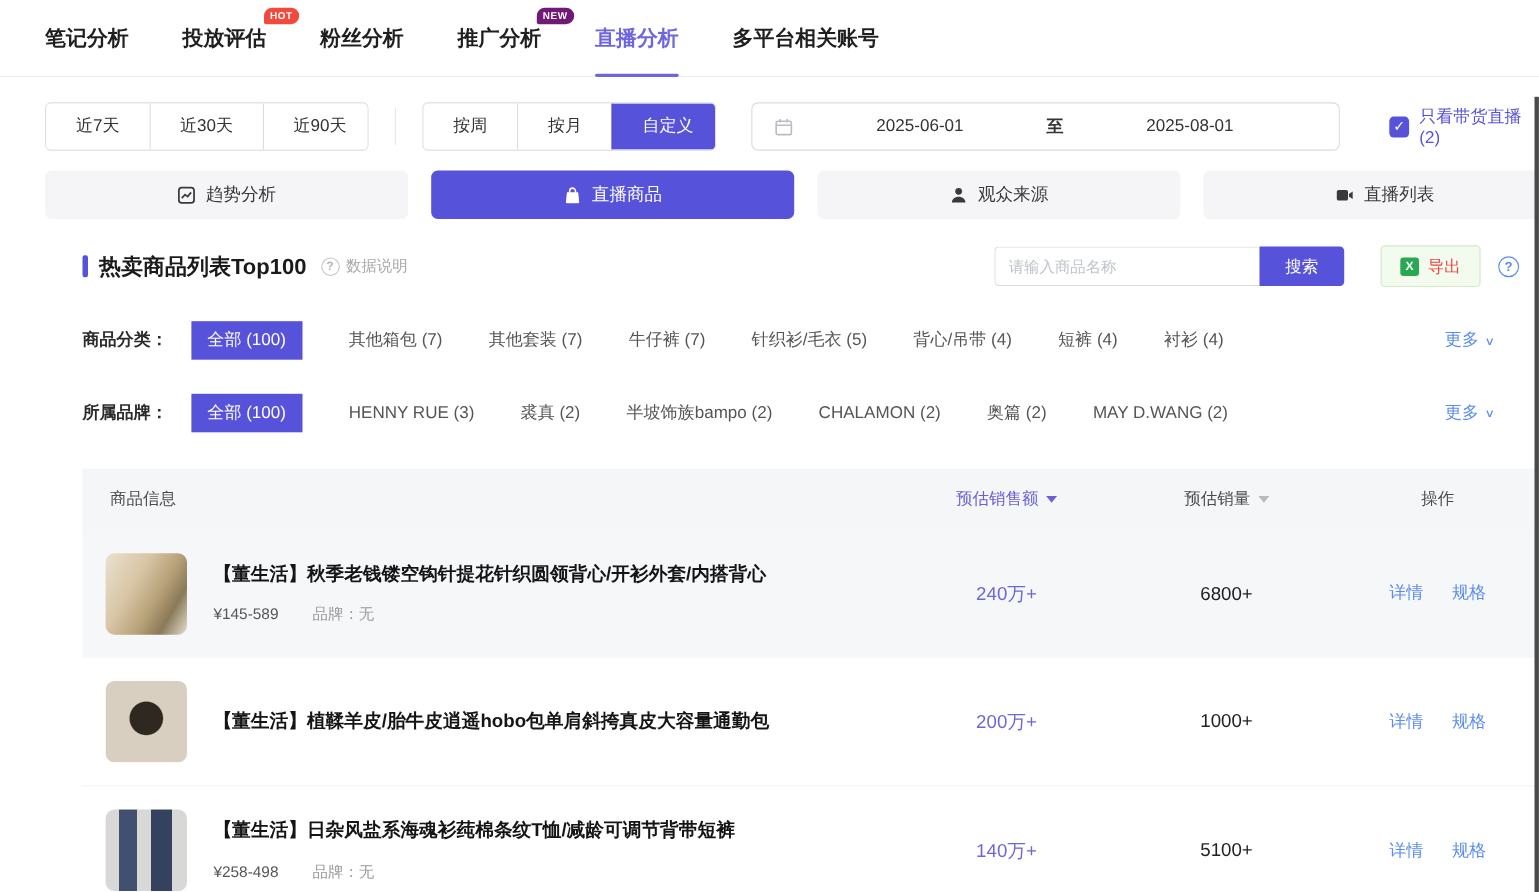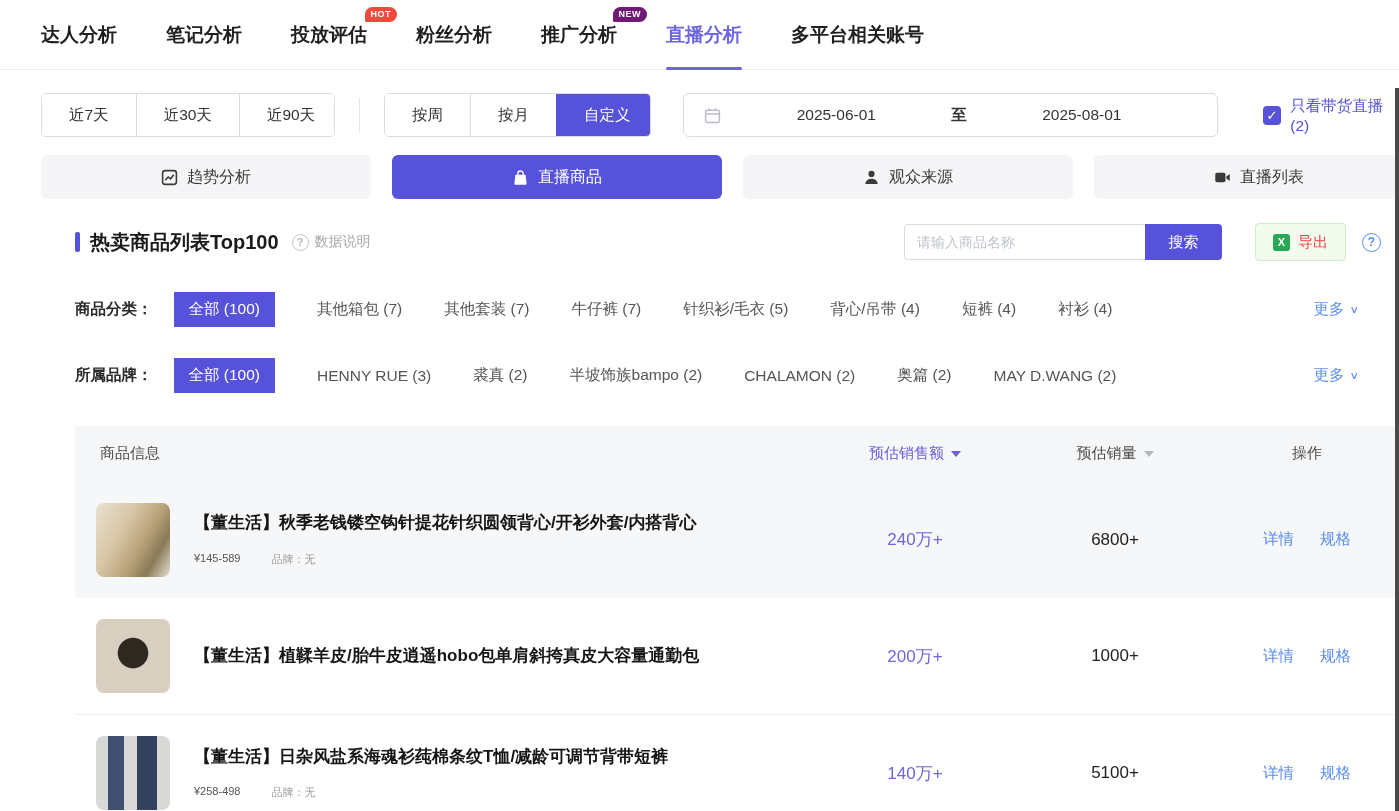--- a/index.html
+++ b/index.html
@@ -94,39 +94,36 @@
   .trow { display:flex; align-items:center; height:117px; background:#fff; }
   .trow.first { background:#f6f7f9; }
   .trow.mid { border-bottom:1px solid #f0f0f2; }
   .trow.last { border-bottom:1px solid #edeff2; }
   .prod-cell { flex:1; display:flex; align-items:center; padding-left:21px; }
   .prod-img { width:74px; height:74px; border-radius:8px; margin-right:24px; flex:none; }
   .img-knit { background:linear-gradient(120deg,#e9e1cf 0%,#d8c6a6 35%,#b7a178 60%,#8a7a58 78%,#e6e0d2 100%); }
   .img-bag  { background:radial-gradient(circle at 50% 46%,#2e2821 0 27%,#d8cfc0 29%),#d8cfc0; }
   .img-stripe { background:linear-gradient(90deg,#d8d8d6 0 16%,#415070 16% 38%,#d8d8d6 38% 56%,#35425f 56% 82%,#d8d8d6 82%); }
   .prod-title { font-size:17px; font-weight:700; color:#151515; line-height:1.3; }
-  .prod-meta { display:flex; gap:31px; margin-top:17px; font-size:11px; }
+  .prod-meta { display:flex; gap:31px; margin-top:17px; font-size:14px; }
   .prod-price { color:#555; }
   .prod-brand { color:#9b9b9b; }
   .sales-val { font-size:17px; color:#6e66d9; }
   .volume-val { font-size:17px; color:#222; }
   .act-link { font-size:15.5px; color:#5b8dee; cursor:pointer; }
   .act-link + .act-link { margin-left:26px; }
 
   .screen-edge { position:absolute; right:0; top:88px; bottom:0; width:4px; background:#4a4a4a; }
 </style>
 </head>
 <body>
 
 <div class="page">
 
   <div class="nav">
-    <div class="nav-item">
-        <span>达人分析</span>
-      </div>
     <div class="nav-item">
         <span>笔记分析</span>
       </div>
     <div class="nav-item">
       <span>投放评估</span>
       <span class="badge hot">HOT</span>
     </div>
     <div class="nav-item">
         <span>粉丝分析</span>
       </div>

